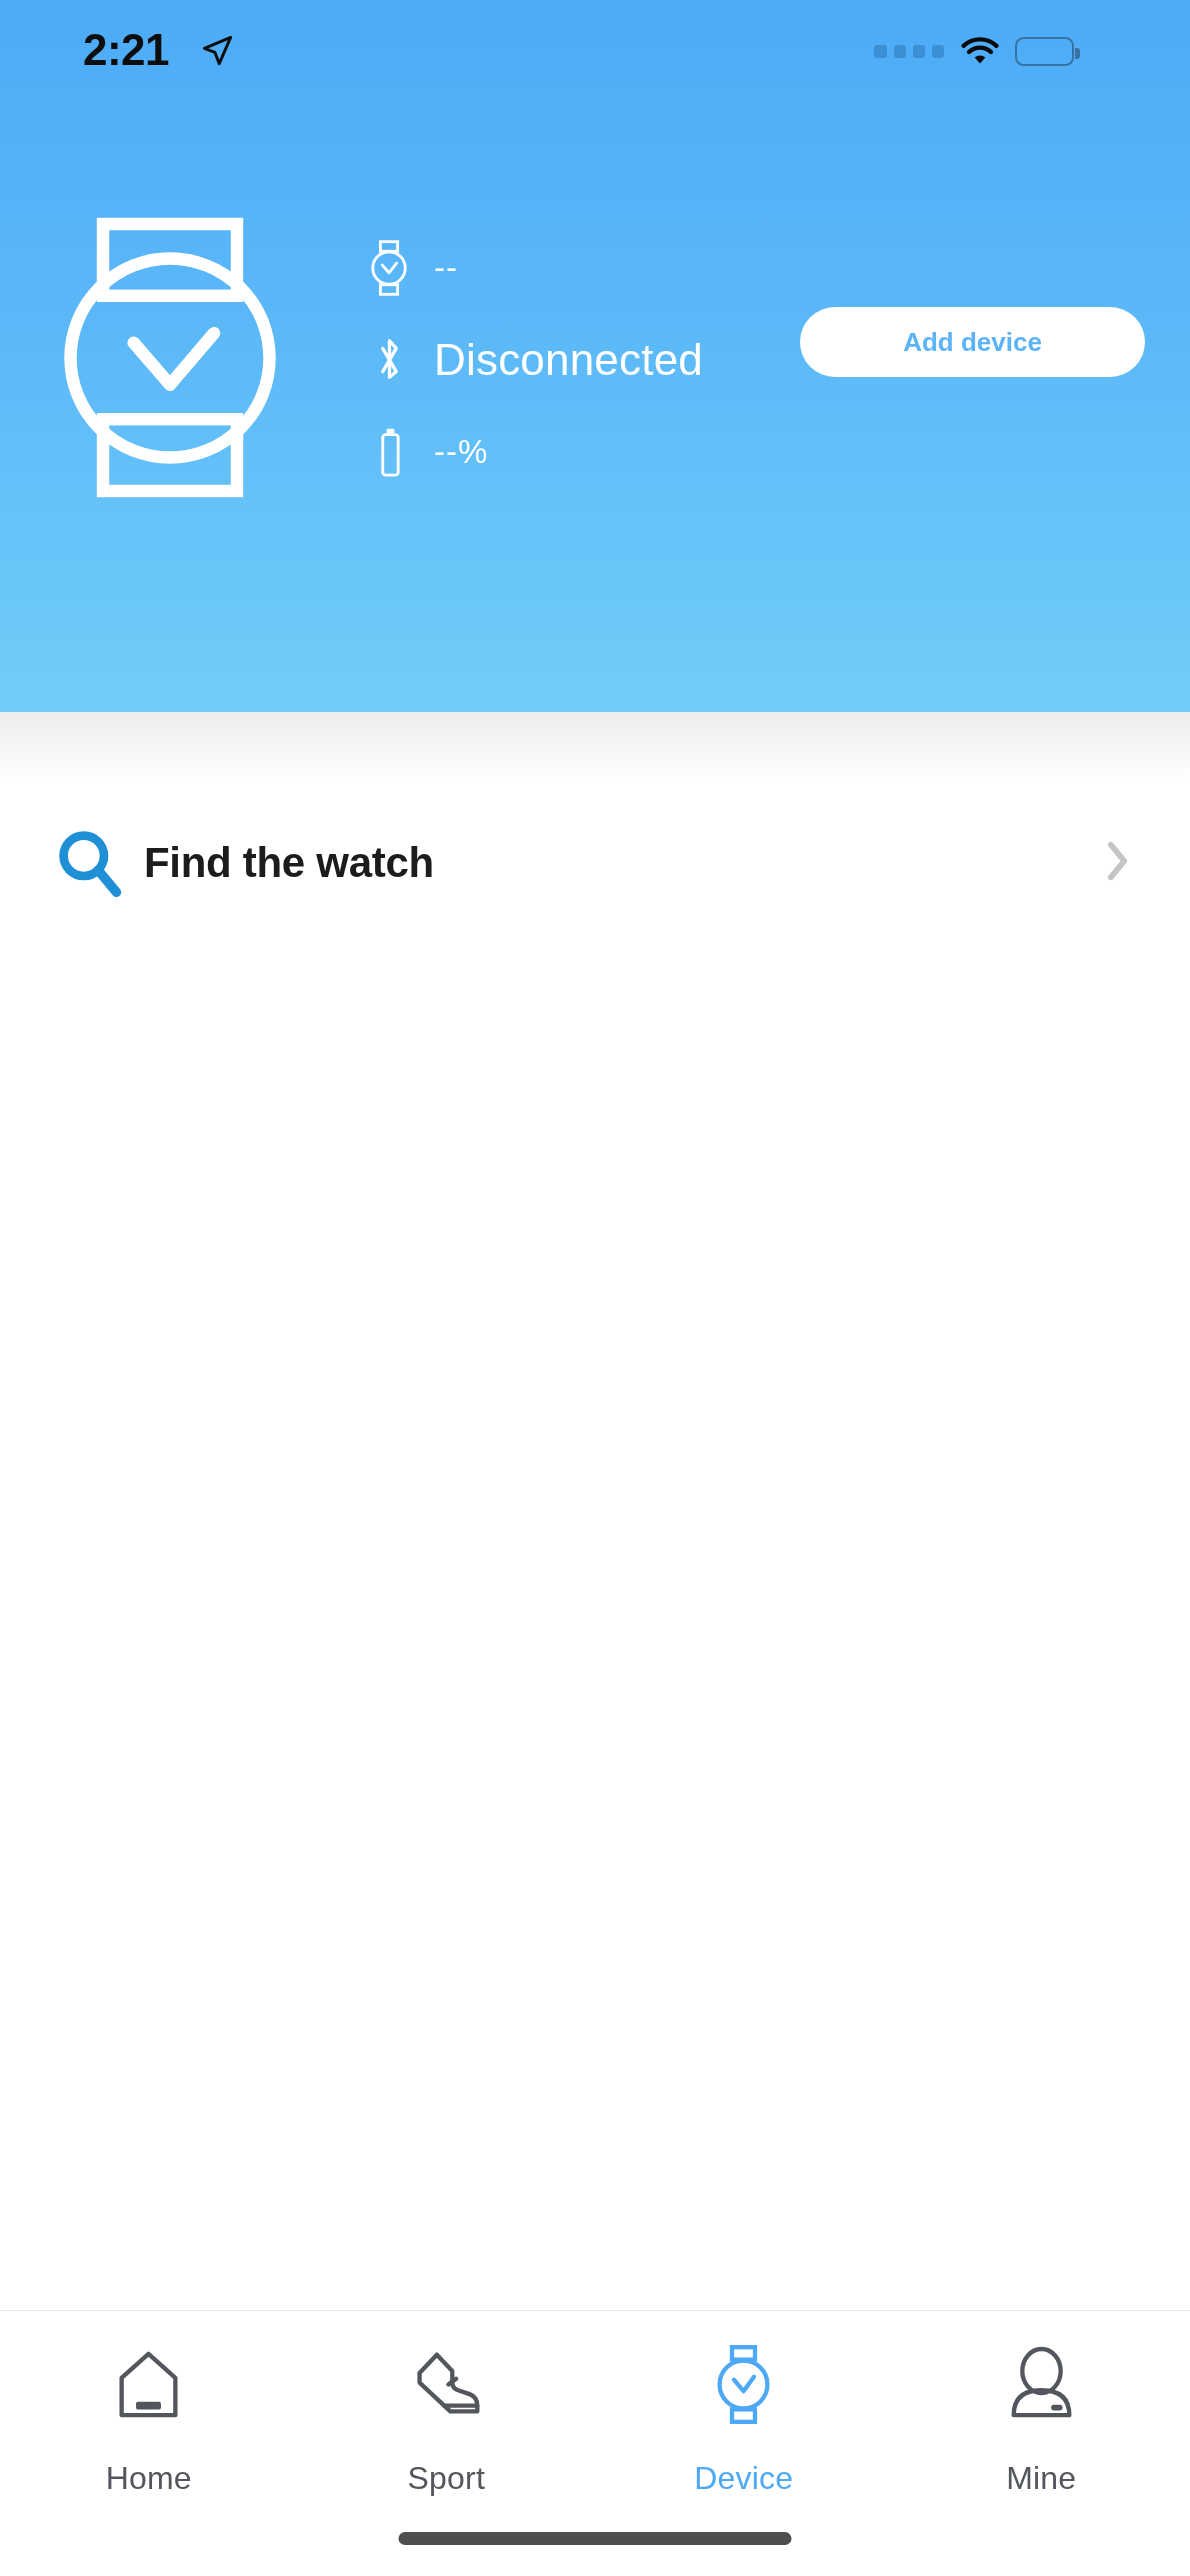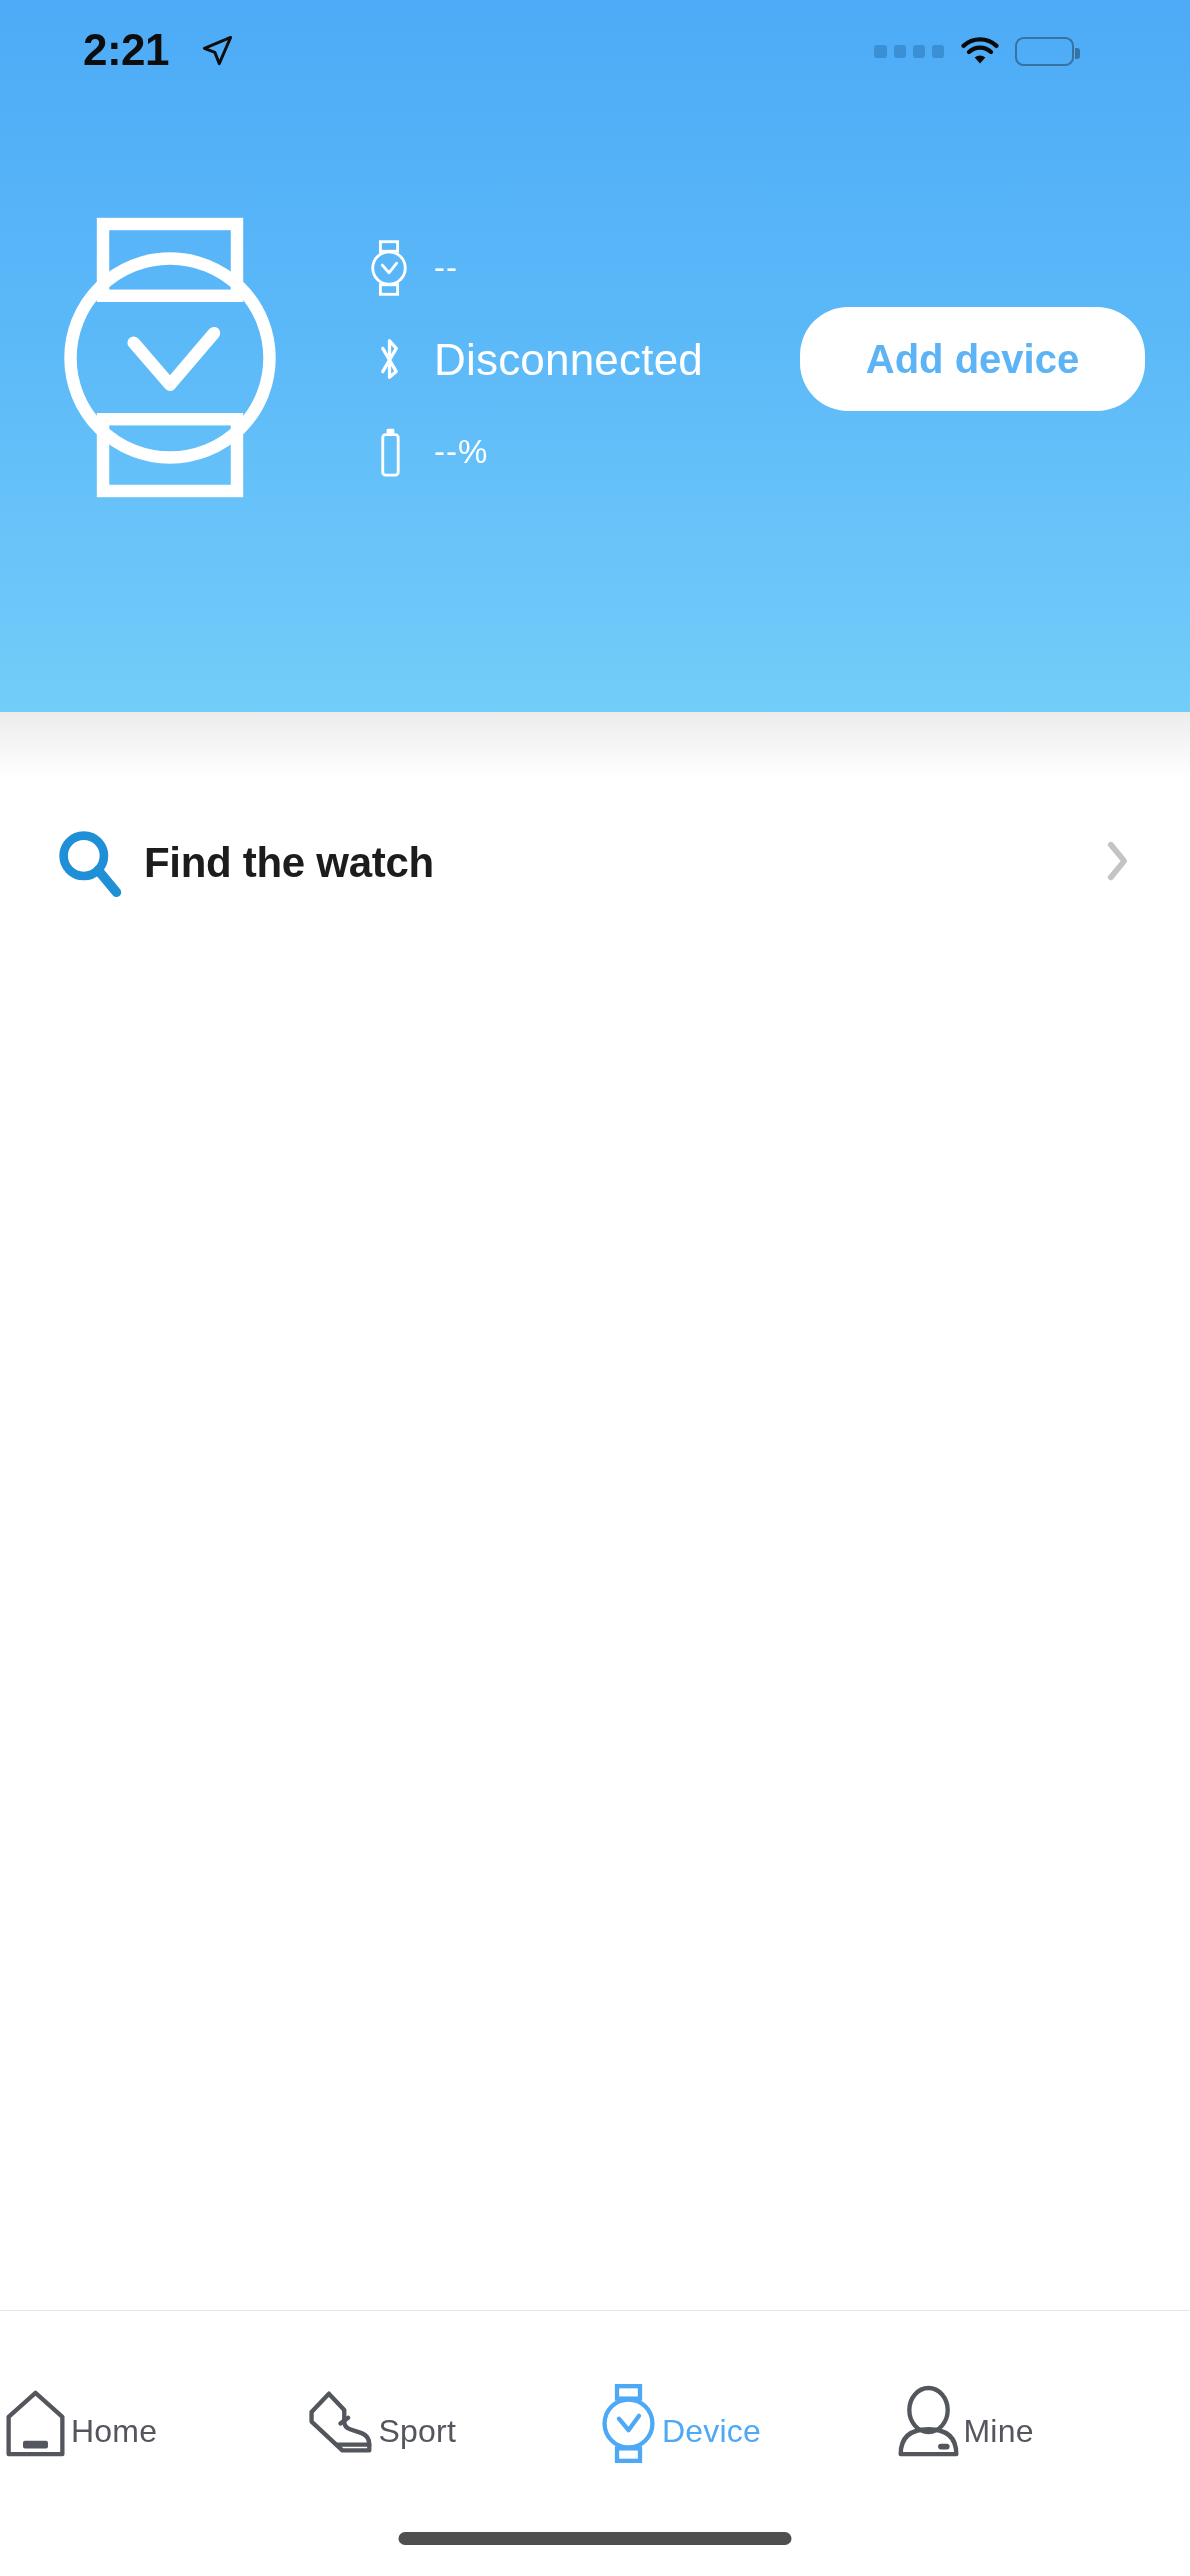--- a/index.html
+++ b/index.html
@@ -49,23 +49,23 @@
 
   
   .info { position:absolute; left:367px; top:222px; width:412px; }
   .info-row { display:flex; align-items:center; height:92px; }
   .info-icon { width:44px; display:flex; align-items:center; justify-content:center; }
   .info-text { margin-left:23px; font-size:44px; color:#ffffff; letter-spacing:0.2px; }
   .info-text.dash { font-size:33px; letter-spacing:1px; }
 
   
   .add-device {
-    position:absolute; left:800px; top:307px; width:345px; height:104px;
+    position:absolute; left:800px; top:307px; width:345px; height:70px;
     background:#ffffff; border:none; border-radius:48px;
-    color:#5cb3f5; font-size:40px; font-weight:600;
+    color:#5cb3f5; font-size:26px; font-weight:600;
     font-family:"Liberation Sans", sans-serif; cursor:pointer;
     display:flex; align-items:center; justify-content:center;
   }
 
   
   .body-fade {
     position:absolute; left:0; top:712px; width:1190px; height:67px;
     background:linear-gradient(180deg,#ececec 0%,#ffffff 100%);
   }
   .list { position:absolute; left:0; top:779px; width:1190px; background:#86efac; }
@@ -81,22 +81,23 @@
   .row-chev { position:absolute; right:58px; top:50%; transform:translateY(-50%); }
 
   
   .tabbar {
     position:absolute; left:0; bottom:0; width:1190px; height:266px;
     background:#ffffff; border-top:1.9px solid #e6e6e6;
     display:flex; align-items:flex-start;
   }
   .tab {
     flex:1; height:192px; padding-top:33px;
-    display:flex; flex-direction:row; align-items:center; justify-content:flex-start;
+    display:flex; flex-direction:column; align-items:center; justify-content:flex-start;
     cursor:pointer;
+    gap:20px;
   }
   .tab-icon { height:81px; display:flex; align-items:center; justify-content:center; }
   .tab-label { margin-top:15.3px; font-size:32px; color:#53565c; letter-spacing:0.2px; }
   .tab.active .tab-label { color:#4da8f5; }
   .home-indicator {
     position:absolute; left:50%; transform:translateX(-50%); bottom:31px;
     width:393px; height:13.4px; border-radius:7.7px; background:#4f4f4f;
   }
 </style>
 </head>

